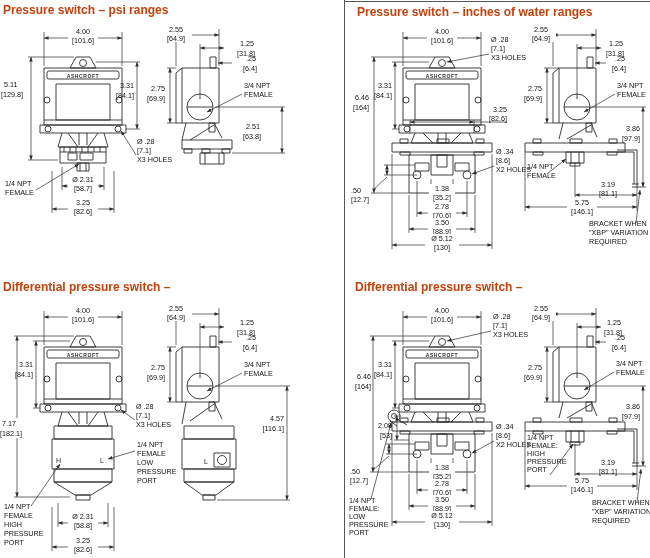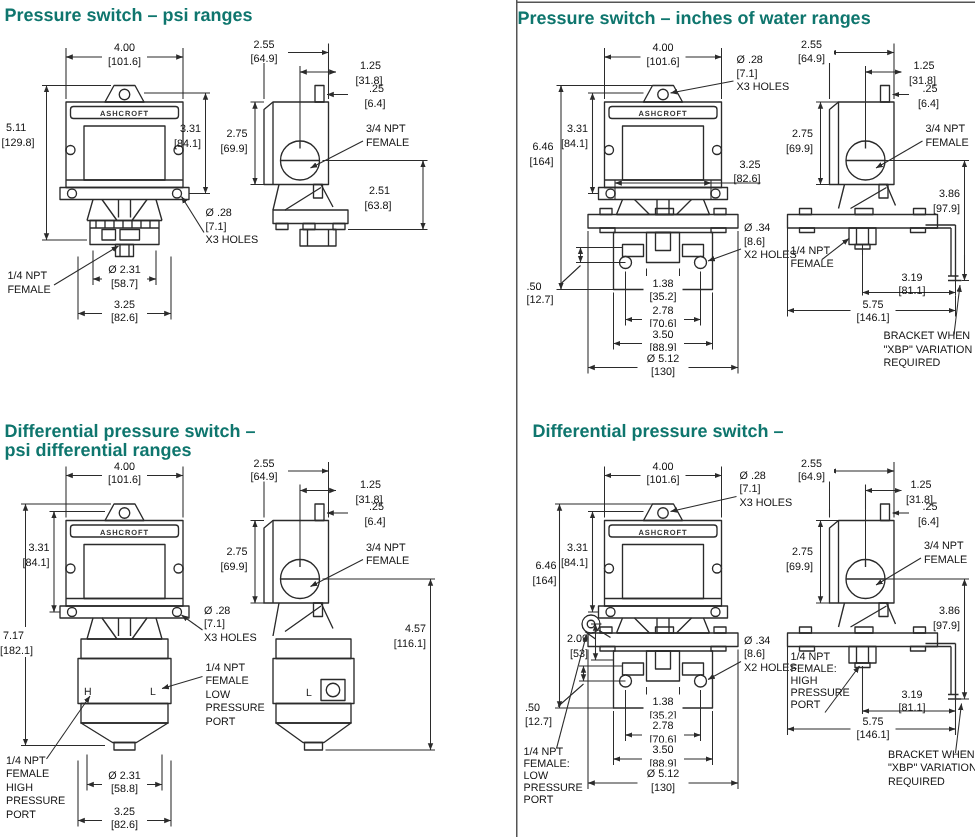--- a/index.html
+++ b/index.html
@@ -1,19 +1,19 @@
 <!DOCTYPE html>
 <html><head>
 <meta charset="utf-8">
 <style>
   *{margin:0;padding:0;box-sizing:border-box}
   html,body{width:650px;height:558px;background:#fff;font-family:"Liberation Sans",sans-serif}
   #root{position:relative;width:650px;height:558px;background:#fff;overflow:hidden}
   .quad{position:absolute}
-  .qtitle{position:absolute;z-index:2;font-weight:bold;font-size:12px;color:#0f766e;line-height:13px}
+  .qtitle{position:absolute;z-index:2;font-weight:bold;font-size:12px;color:#c2410c;line-height:13px}
   .quad svg{position:absolute;left:0;top:0;z-index:1}
   .s{stroke:#2b2b2b;stroke-width:.9;fill:none;stroke-linejoin:round}
   .sf{stroke:#2b2b2b;stroke-width:.9;fill:#fff}
   .d{stroke:#2b2b2b;stroke-width:.7;fill:none}
   .bg{fill:#fff;stroke:none}
   text{font-family:"Liberation Sans",sans-serif;font-size:7.2px;fill:#111}
   .m{text-anchor:middle}.e{text-anchor:end}
   .logo{font-size:5px;font-weight:bold;letter-spacing:.6px;fill:#333;text-anchor:middle}
   .hl{font-size:7px;fill:#222}
   #vdiv{position:absolute;left:344px;top:0;width:1px;height:558px;background:#555}
@@ -184,21 +184,21 @@
         <path class="d" d="M215,107 H285 M232,153 H285"></path>
         <line class="d" x1="282" y1="107" x2="282" y2="153" marker-start="url(#arr)" marker-end="url(#arr)"></line>
         <text x="246" y="129">2.51</text>
         <text x="243" y="139">[63.8]</text>
       </g>
     </svg>
   </div>
 
   
   <div class="quad" style="left:345px;top:0;width:305px;height:279px">
-    <div class="qtitle" style="left:0;top:6px">Pressure switch – inches of water ranges</div>
+    <div class="qtitle" style="left:12px;top:6px">Pressure switch – inches of water ranges</div>
     <svg width="305" height="279" viewBox="0 0 305 279">
       <g>
         <use href="#fcase" x="58" y="68"></use>
         <text class="logo" x="97" y="77.5">ASHCROFT</text>
         <path class="s" d="M70,133 L66,143 M124,133 L128,143 M78,133 L88,143 M116,133 L106,143 M93,133 V143 M101,133 V143 M66,143 H128"></path>
         <use href="#plate" x="47" y="139"></use>
         <use href="#housing" x="64" y="155"></use>
       </g>
       <g>
         <path class="d" d="M58,66 V32 M136,66 V32"></path>
@@ -344,21 +344,20 @@
         <text x="244" y="235">"XBP" VARIATION</text>
         <text x="244" y="244">REQUIRED</text>
       </g>
     </svg>
   </div>
 
   
   <div class="quad" style="left:0;top:279px;width:340px;height:279px">
     <div class="qtitle" style="left:3px;top:2px">
       <div>Differential pressure switch –</div>
-      <div>psi differential ranges</div>
     </div>
     <svg width="340" height="279" viewBox="0 0 340 279">
       <g>
         <use href="#fcase" x="44" y="68"></use>
         <text class="logo" x="83" y="77.5">ASHCROFT</text>
         <path class="s" d="M62,133 L58,147 M104,133 L108,147 M68,133 L78,147 M98,133 L88,147 M79,133 V145 M87,133 V145 M58,147 H108"></path>
         <g>
           <rect class="s" x="54" y="147" width="58" height="13"></rect>
           <rect class="s" x="52" y="160" width="62" height="30"></rect>
           <rect class="s" x="54" y="190" width="58" height="13"></rect>

